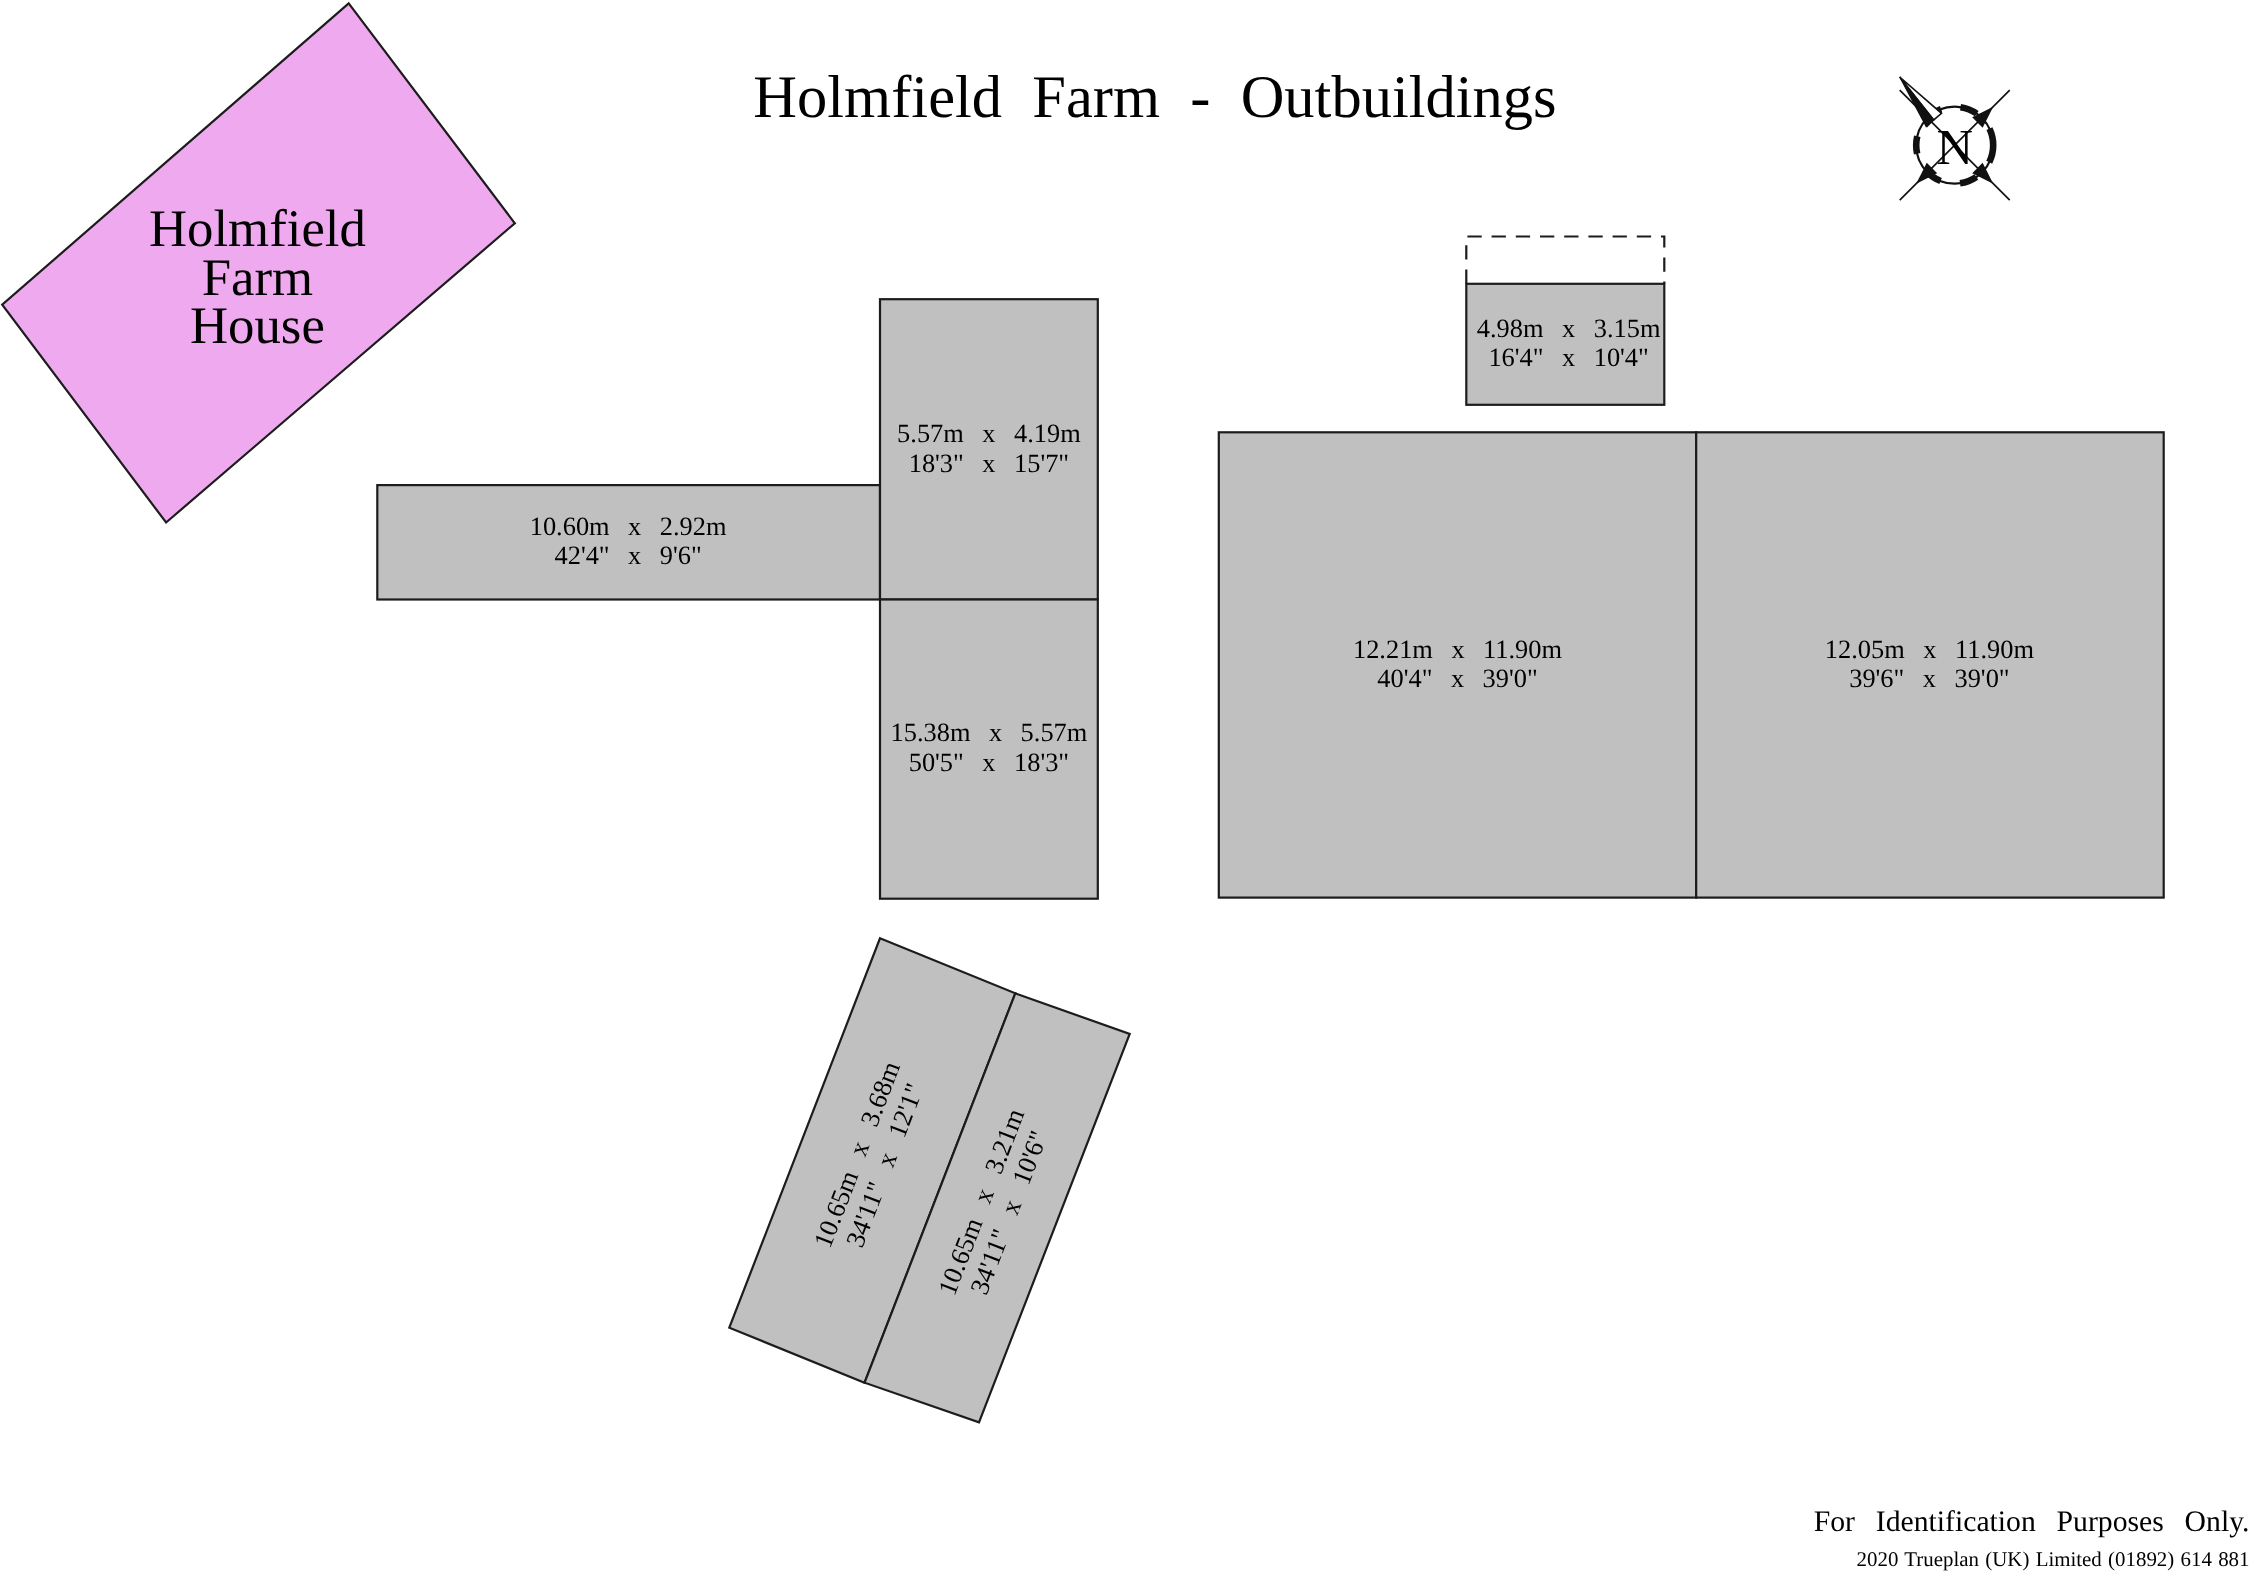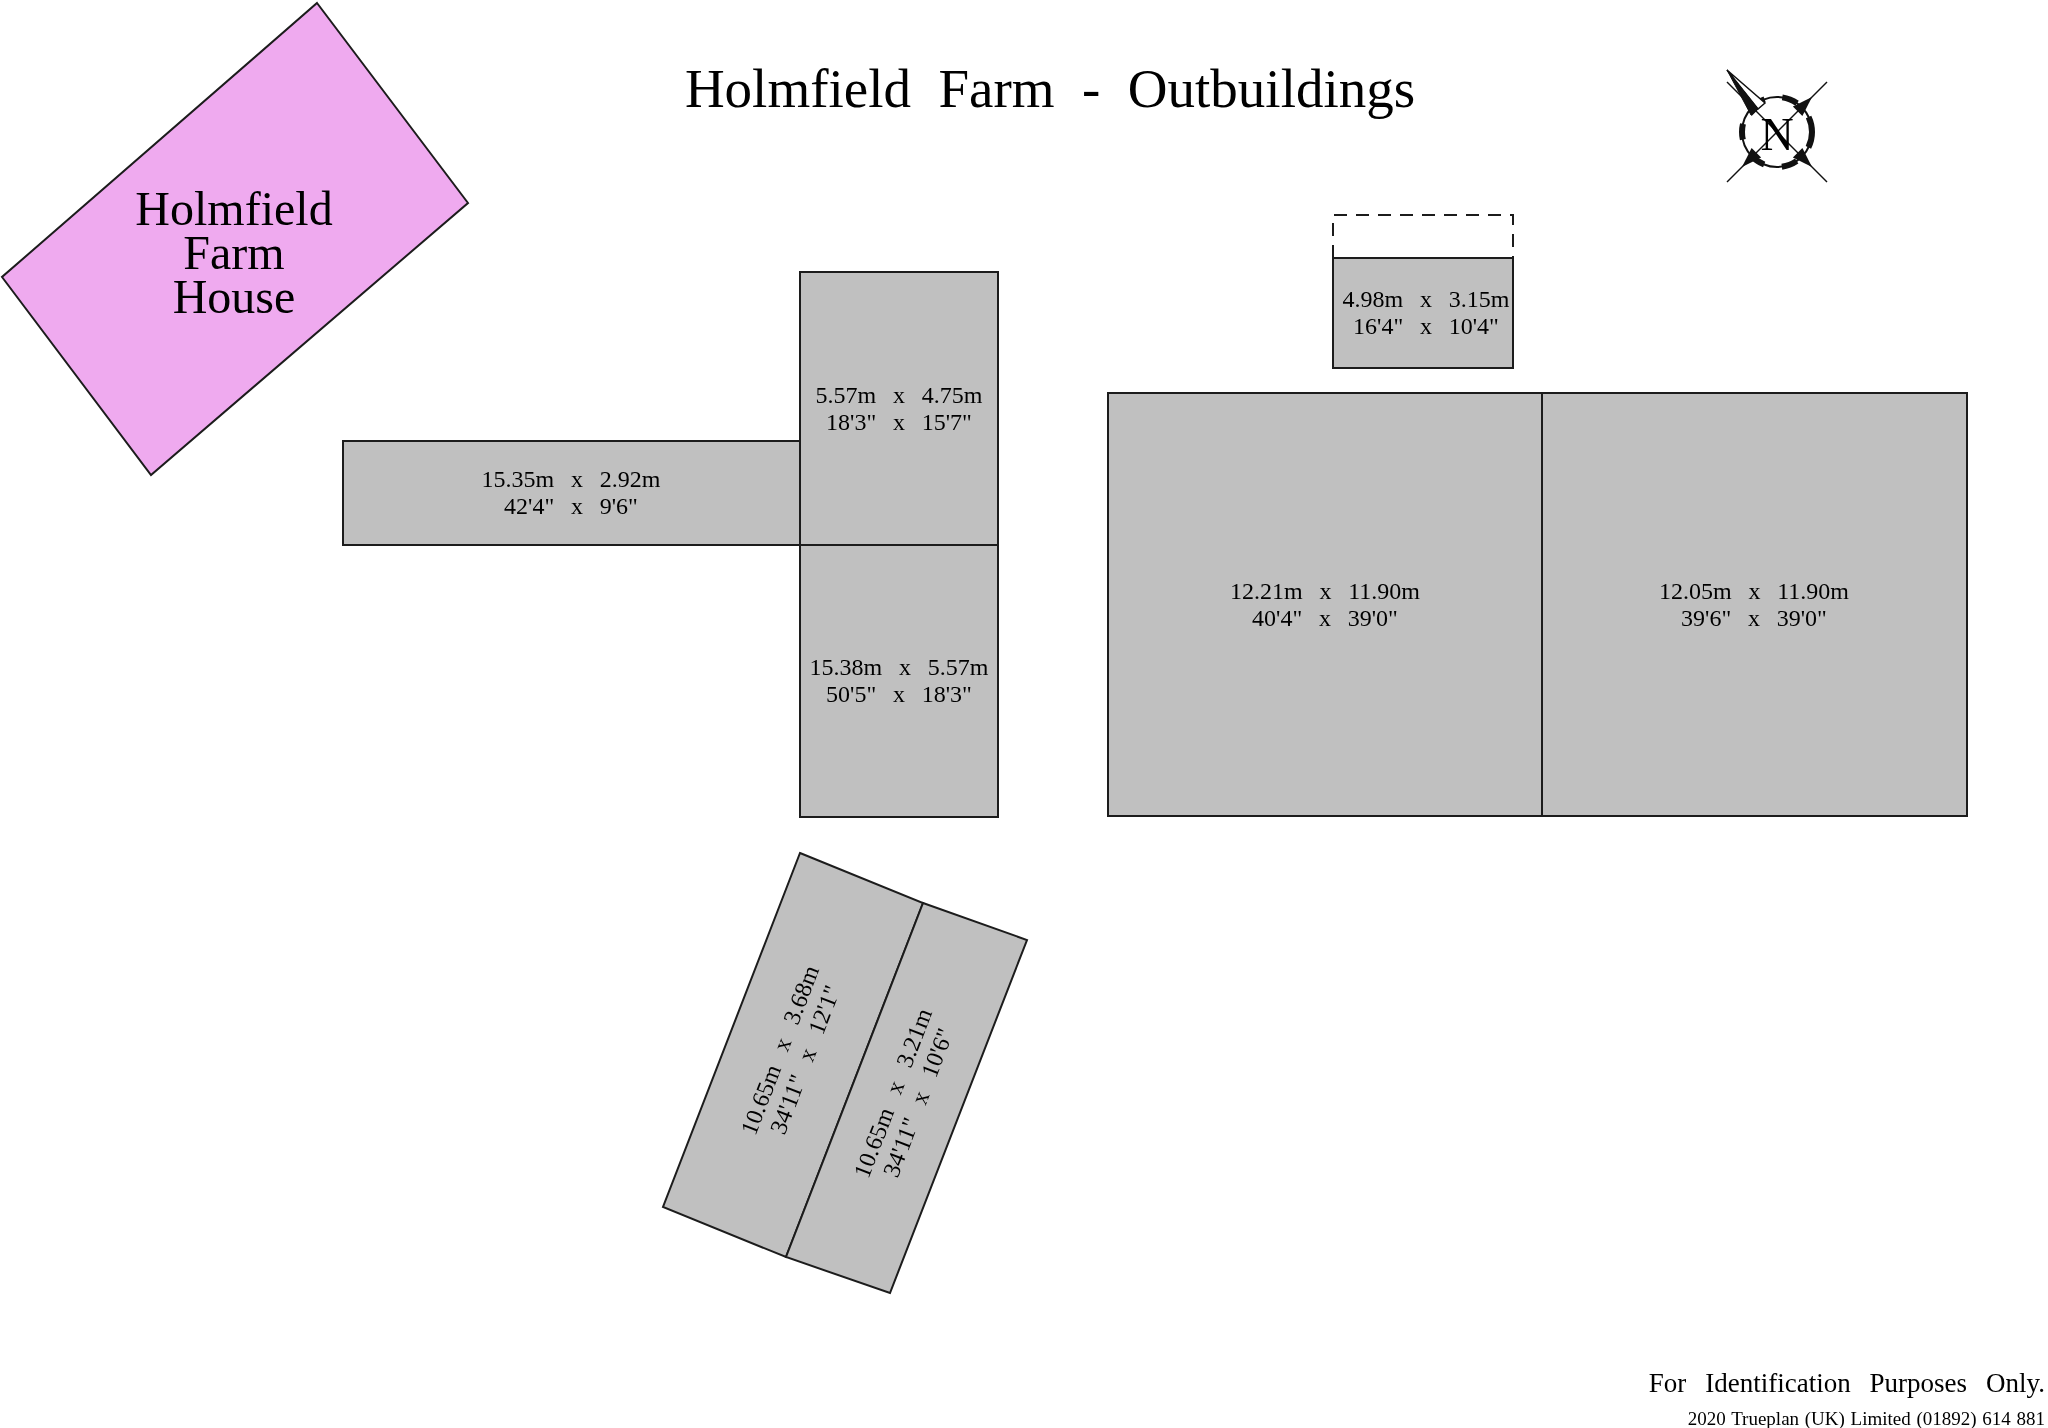--- a/index.html
+++ b/index.html
@@ -69,26 +69,26 @@
 
 <div class="label house-label" style="left:234px; top:253px;">
   <div>Holmfield</div>
   <div>Farm</div>
   <div>House</div>
 </div>
 
 <div class="label north-n" style="left:1777px; top:134px;">N</div>
 
 <div class="label dim" style="left:899px; top:409px;">
-  <div>5.57m x 4.75m</div>
+  <div>5.57m x 4.19m</div>
   <div>18'3" x 15'7"</div>
 </div>
 
 <div class="label dim" style="left:571px; top:493px;">
-  <div>15.35m x 2.92m</div>
+  <div>10.60m x 2.92m</div>
   <div>42'4" x 9'6"</div>
 </div>
 
 <div class="label dim" style="left:899px; top:681px;">
   <div>15.38m x 5.57m</div>
   <div>50'5" x 18'3"</div>
 </div>
 
 <div class="label dim" style="left:1426px; top:313px;">
   <div>4.98m x 3.15m</div>

